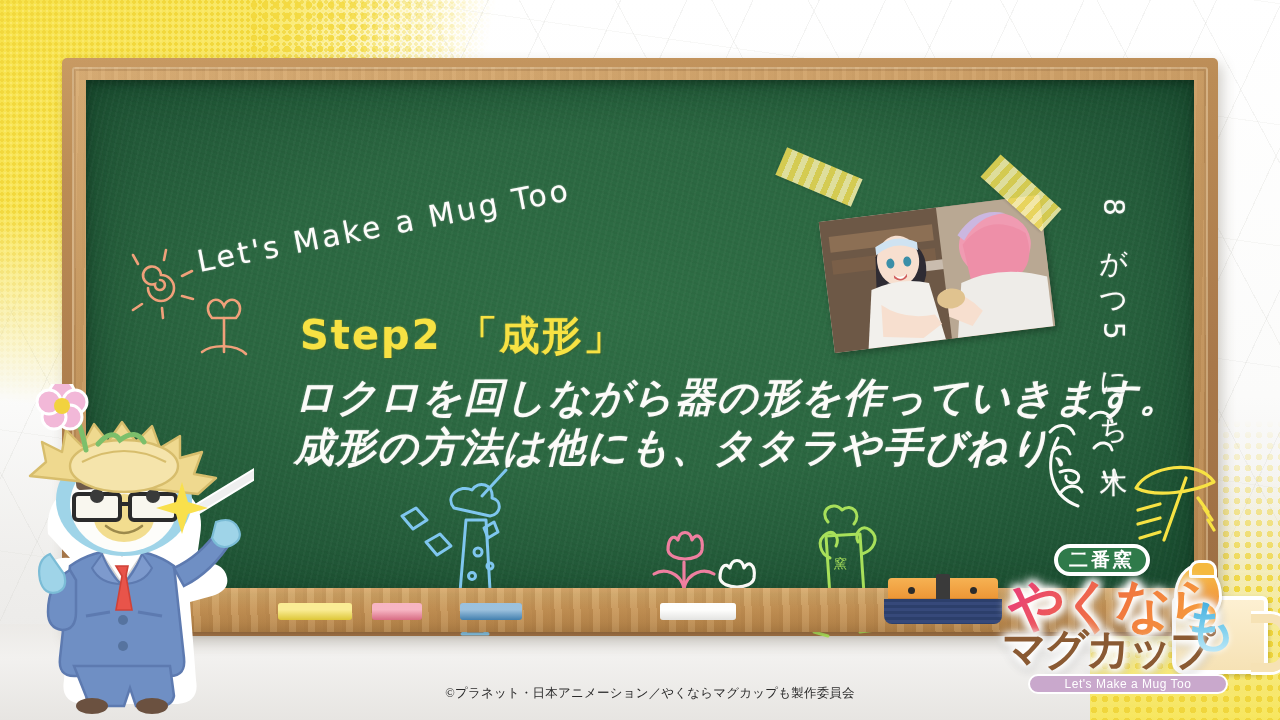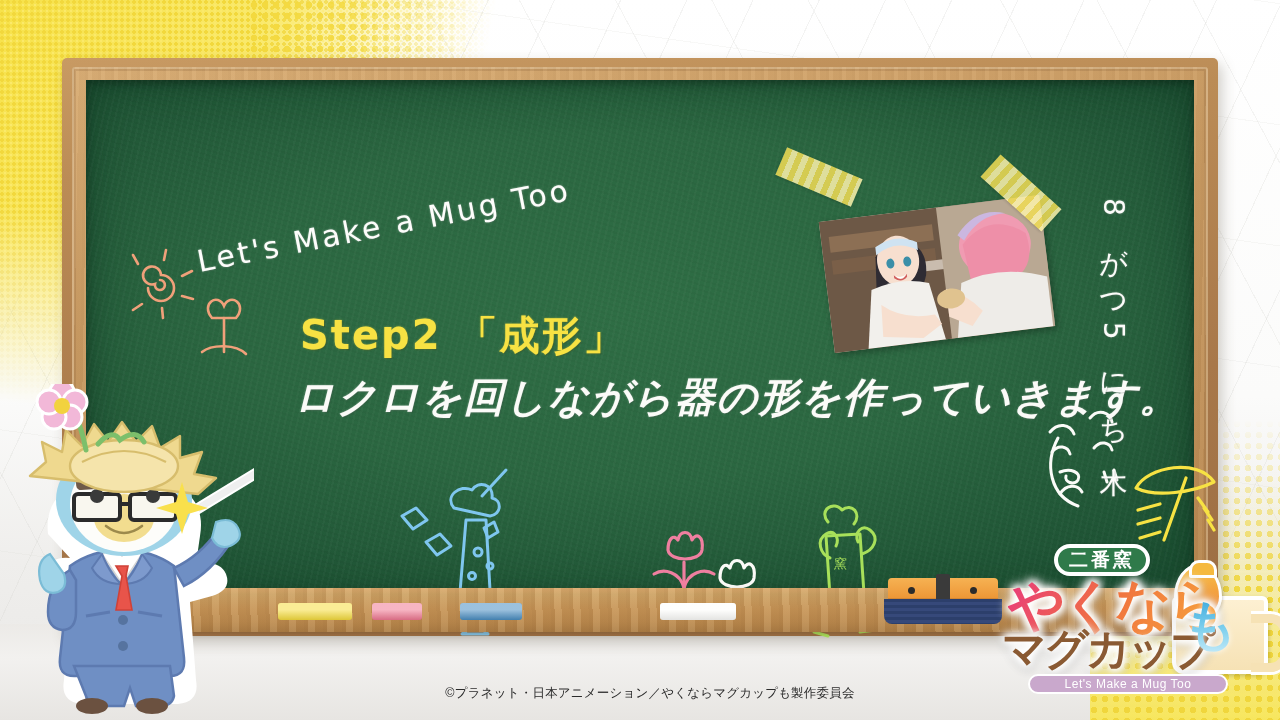--- a/index.html
+++ b/index.html
@@ -223,21 +223,21 @@
   .logo-bird::before {
     content:""; position:absolute; left:12px; top:-7px; width:22px; height:12px;
     background:#f5b93f; border:3px solid #fff; border-radius: 10px 10px 2px 2px;
   }
 
   
   .copyright {
     position: absolute; left: 0; right: 0; bottom: 18px;
     text-align: center;
     font-size: 12.5px; color: #2b2b2b; letter-spacing: .2px;
-    font-family: Liberation Sans, sans-serif;
+    font-family: Liberation Serif, serif;
     margin-left: 20px;
   }
 
   
   .mascot { position: absolute; left: -10px; bottom: 6px; width: 264px; height: 330px; }
 </style>
 </head>
 <body>
 
 <div id="stage">
@@ -324,20 +324,21 @@
           <path d="M1100,398 l-22,62"></path>
           <path d="M1052,430 l22,-6 M1052,444 l22,-6 M1054,458 l20,-6"></path>
           <path d="M1112,418 l10,14 M1118,428 l8,12 M1122,440 l6,10"></path>
         </g>
       </svg>
 
       <div class="title-en chalk-font">Let's Make a Mug Too</div>
       <div class="step-title chalk-font">Step2 「成形」</div>
       <div class="body-text chalk-font">
         <div>ロクロを回しながら器の形を作っていきます。</div>
+        <div>成形の方法は他にも、タタラや手びねり、</div>
       </div>
       <div class="date-vertical chalk-font">8がつ5にち木</div>
 
       <div class="photo">
         <svg width="222" height="132" viewBox="0 0 222 132">
           <rect width="222" height="132" fill="#8f7b68"></rect>
           <rect x="0" y="0" width="120" height="132" fill="#6d5846"></rect>
           <rect x="8" y="16" width="104" height="16" fill="#8c6f54"></rect>
           <rect x="8" y="40" width="104" height="14" fill="#7a5f48"></rect>
           <rect x="90" y="52" width="88" height="10" fill="#c9bcae"></rect>

